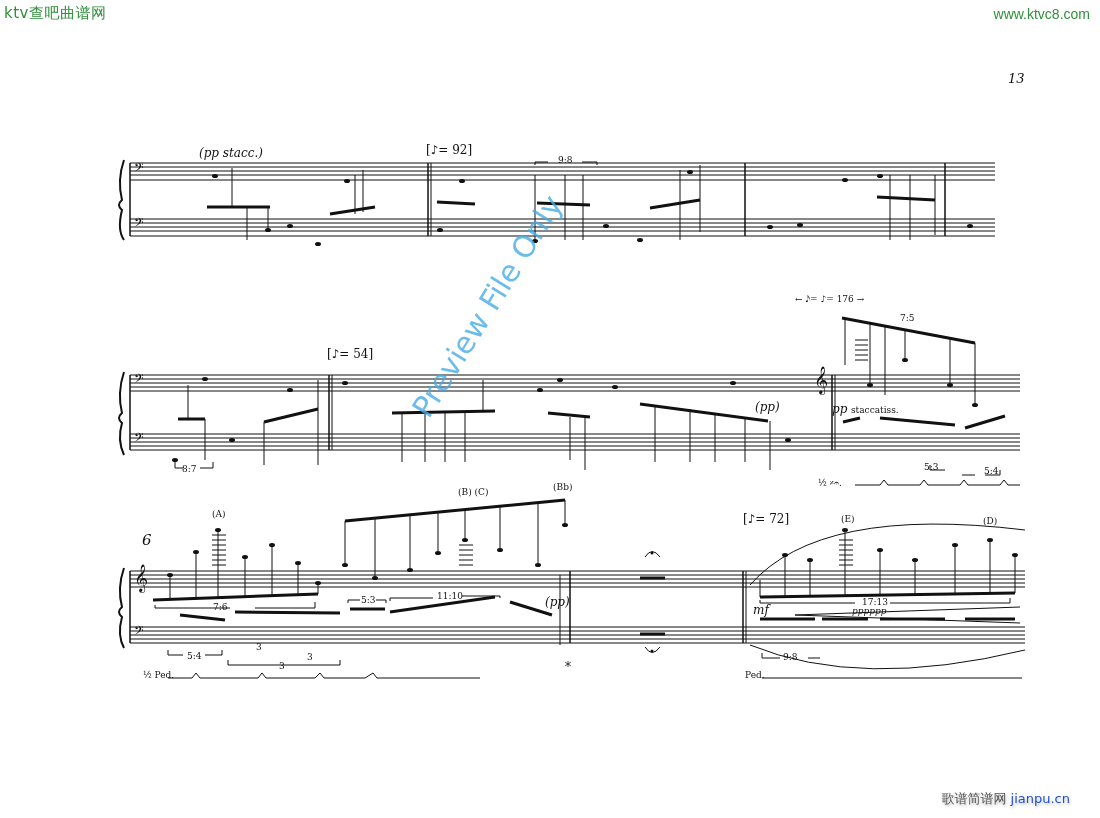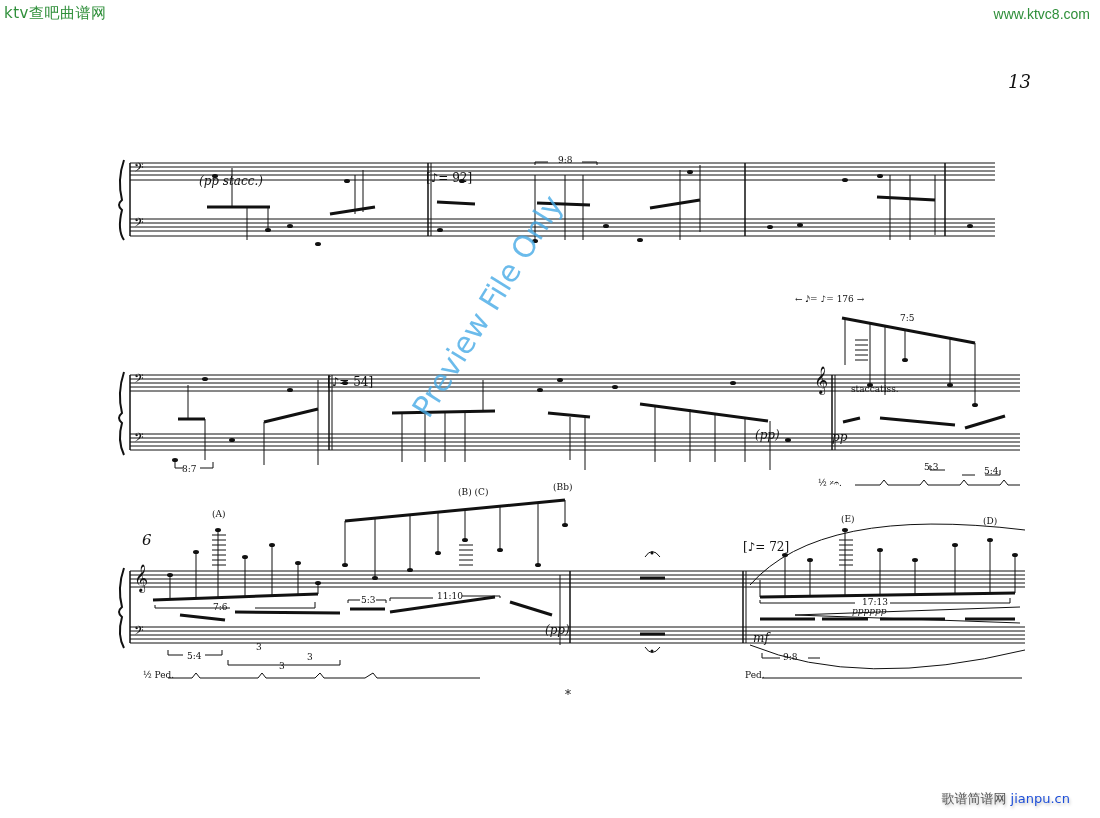--- a/index.html
+++ b/index.html
@@ -2,33 +2,33 @@
 <html><head>
 <meta charset="utf-8">
 <style>
   html, body { margin: 0; padding: 0; background: #ffffff; }
   body { width: 1100px; height: 818px; position: relative; overflow: hidden;
          font-family: "DejaVu Serif", serif; color: #111; }
   .wm-left { position: absolute; left: 4px; top: 4px; font-family: "DejaVu Sans", sans-serif;
              font-size: 15px; color: #2f8f3a; letter-spacing: 0.5px; }
   .wm-right { position: absolute; right: 10px; top: 6px; font-family: "Liberation Sans", sans-serif;
               font-size: 14px; color: #2f8f3a; }
-  .page-num { position: absolute; left: 1008px; top: 71px; font-size: 18px; font-style: italic;
+  .page-num { position: absolute; left: 1008px; top: 71px; font-size: 13px; font-style: italic;
               font-family: "DejaVu Serif", serif; }
   .footer-wm { position: absolute; right: 30px; bottom: 10px; font-family: "DejaVu Sans", sans-serif;
                font-size: 13px; color: #555; text-shadow: 1px 2px 3px rgba(0,0,0,0.25); }
   .footer-wm .domain { color: #1d4ed8; }
   .preview-wm { position: absolute; left: 405px; top: 405px; transform: rotate(-58deg);
                 transform-origin: left top; font-family: "DejaVu Sans", sans-serif;
                 font-size: 30px; color: rgba(70,170,230,0.8); white-space: nowrap; }
   svg.score { position: absolute; left: 0; top: 0; }
   .ann { position: absolute; font-family: "DejaVu Serif", serif; white-space: nowrap; }
   .ann.it { font-style: italic; }
   .sm { font-size: 9px; }
-  .md { font-size: 12px; margin-top: 28px; }
+  .md { font-size: 12px; }
   .lg { font-size: 15px; }
 </style>
 </head>
 <body>
 
 <div class="wm-left">ktv查吧曲谱网</div>
 <div class="wm-right">www.ktvc8.com</div>
 <div class="page-num">13</div>
 
 <svg class="score" width="1100" height="818" viewBox="0 0 1100 818">
@@ -339,21 +339,21 @@
 <div class="ann sm" style="left:558px;top:155px;">9:8</div>
 
 <div class="ann md" style="left:327px;top:347px;">[♪= 54]</div>
 <div class="ann sm" style="left:795px;top:294px;">← 𝅘𝅥𝅯= ♪= 176 →</div>
 <div class="ann sm" style="left:182px;top:464px;">8:7</div>
 <div class="ann sm" style="left:900px;top:313px;">7:5</div>
 <div class="ann sm" style="left:924px;top:462px;">5:3</div>
 <div class="ann sm" style="left:984px;top:466px;">5:4</div>
 <div class="ann it md" style="left:755px;top:400px;">(pp)</div>
 <div class="ann it md" style="left:832px;top:402px;">pp</div>
-<div class="ann sm" style="left:851px;top:384px;">staccatiss.</div>
+<div class="ann sm" style="left:851px;top:405px;">staccatiss.</div>
 <div class="ann sm" style="left:818px;top:478px;">½ 𝄎𝄐.</div>
 
 <div class="ann it lg" style="left:142px;top:531px;">6</div>
 <div class="ann md" style="left:743px;top:512px;">[♪= 72]</div>
 <div class="ann sm" style="left:212px;top:509px;">(A)</div>
 <div class="ann sm" style="left:458px;top:487px;">(B) (C)</div>
 <div class="ann sm" style="left:553px;top:482px;">(Bb)</div>
 <div class="ann sm" style="left:841px;top:514px;">(E)</div>
 <div class="ann sm" style="left:983px;top:516px;">(D)</div>
 <div class="ann sm" style="left:213px;top:602px;">7:6</div>

